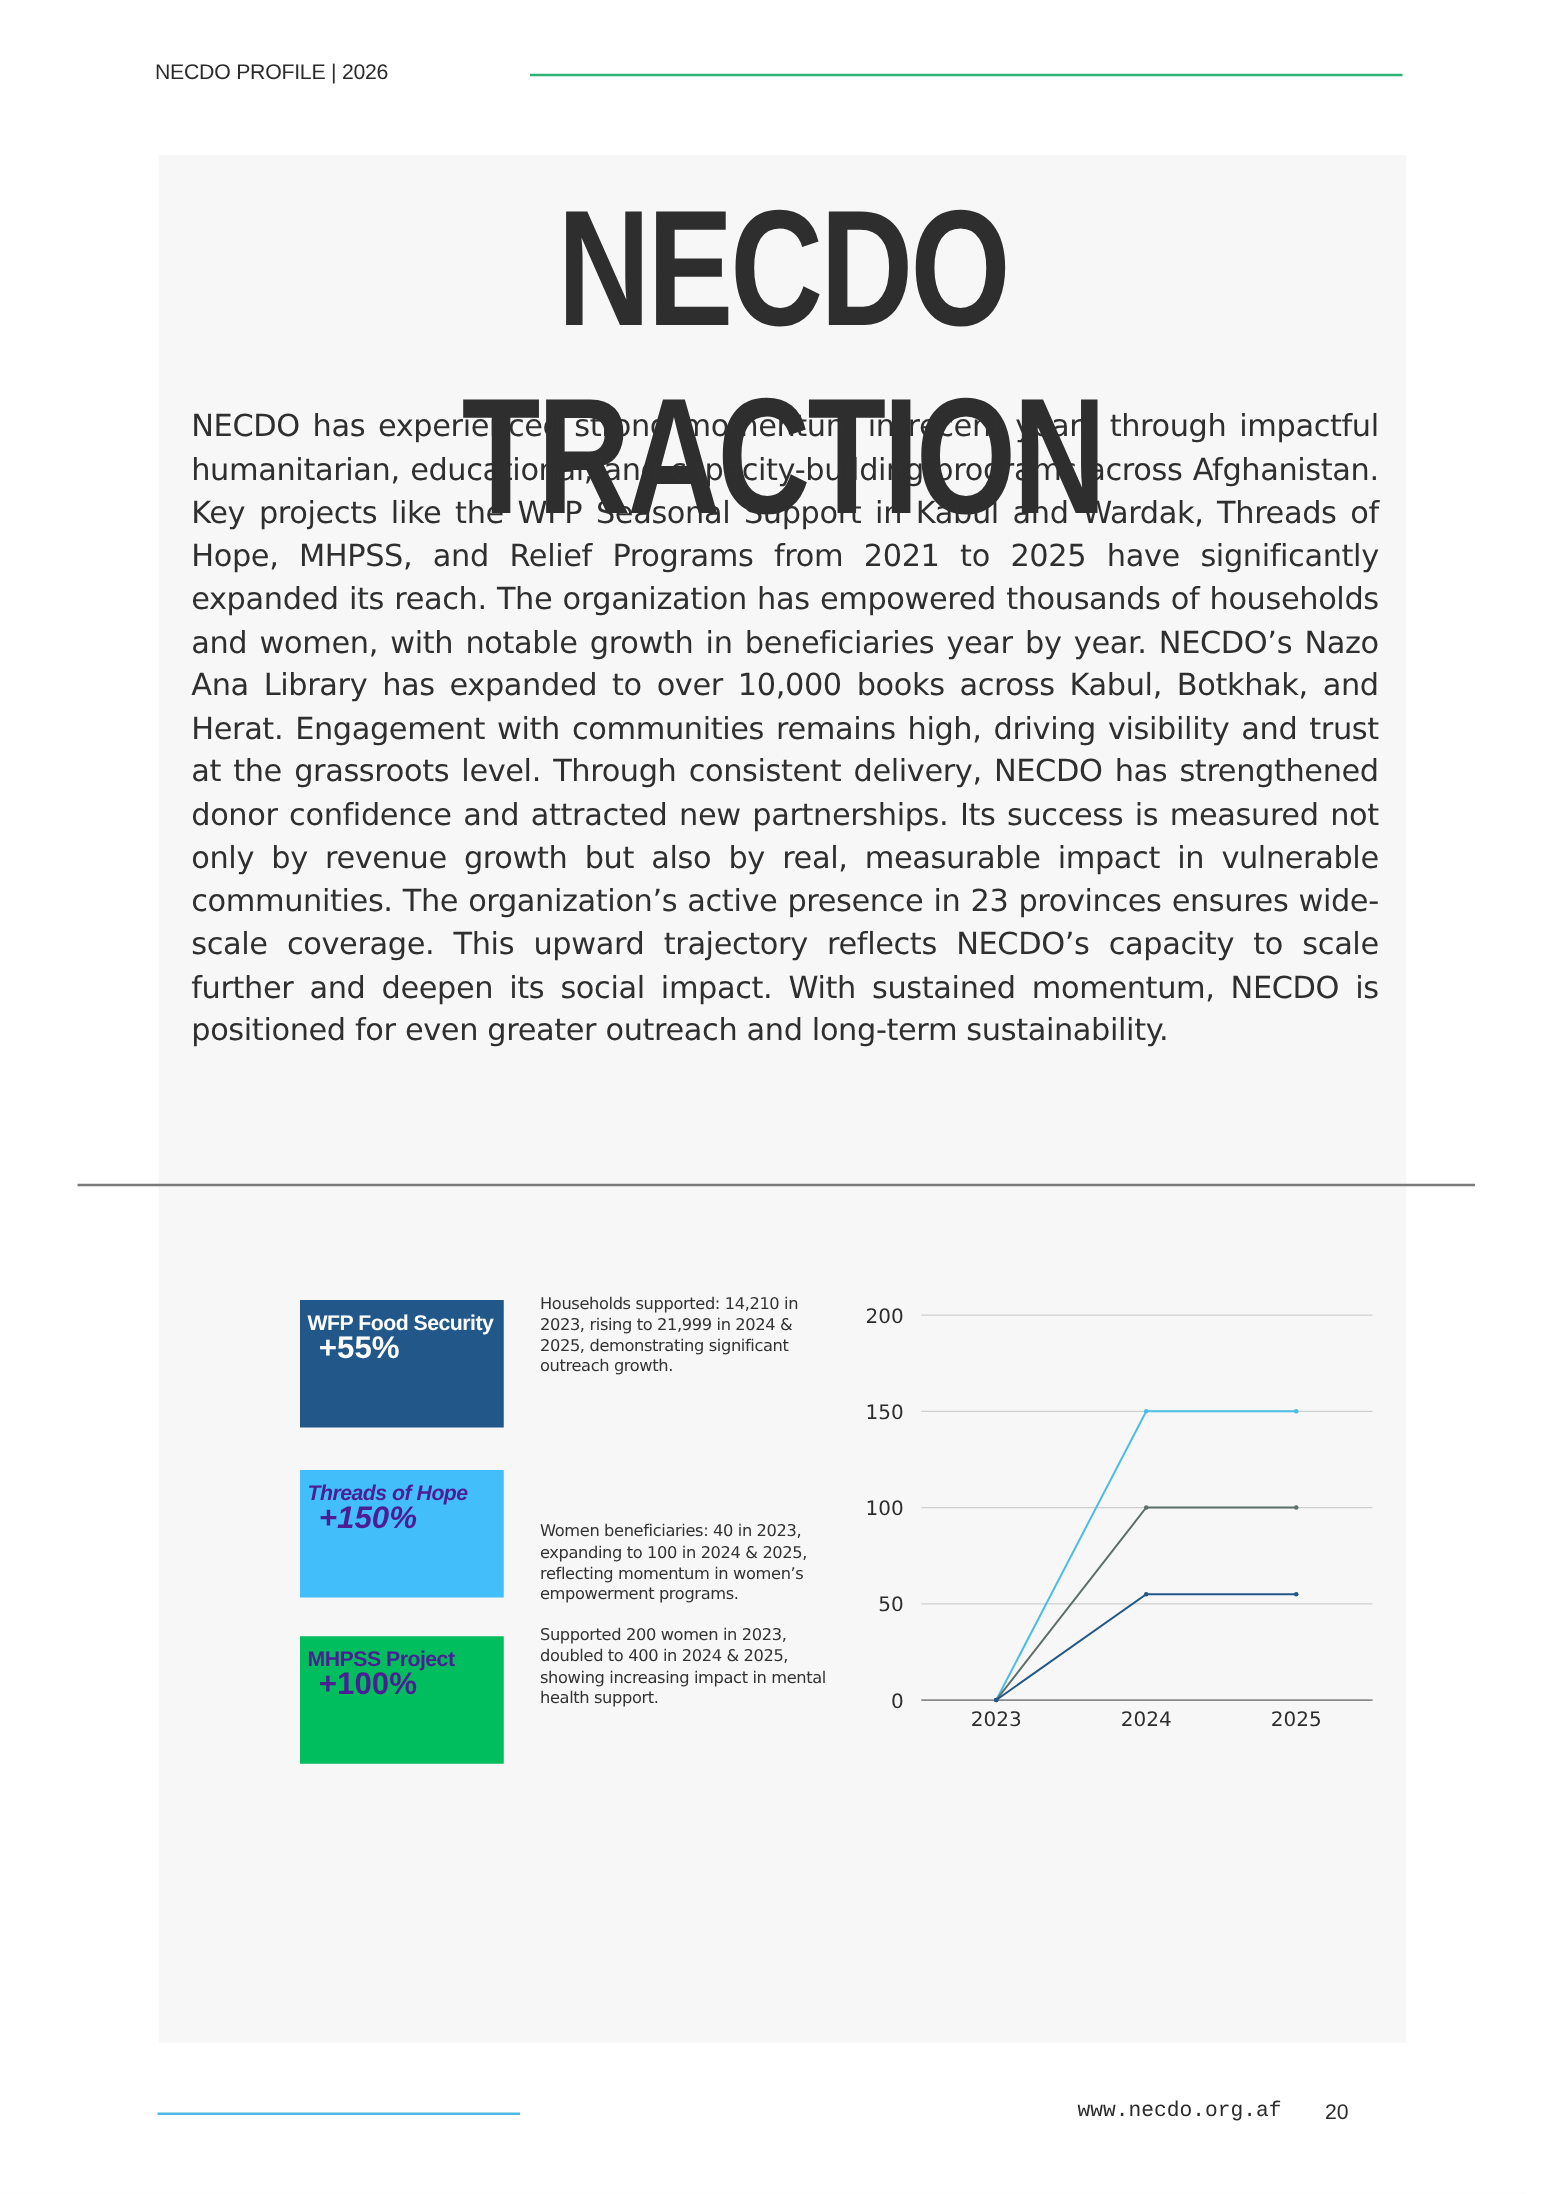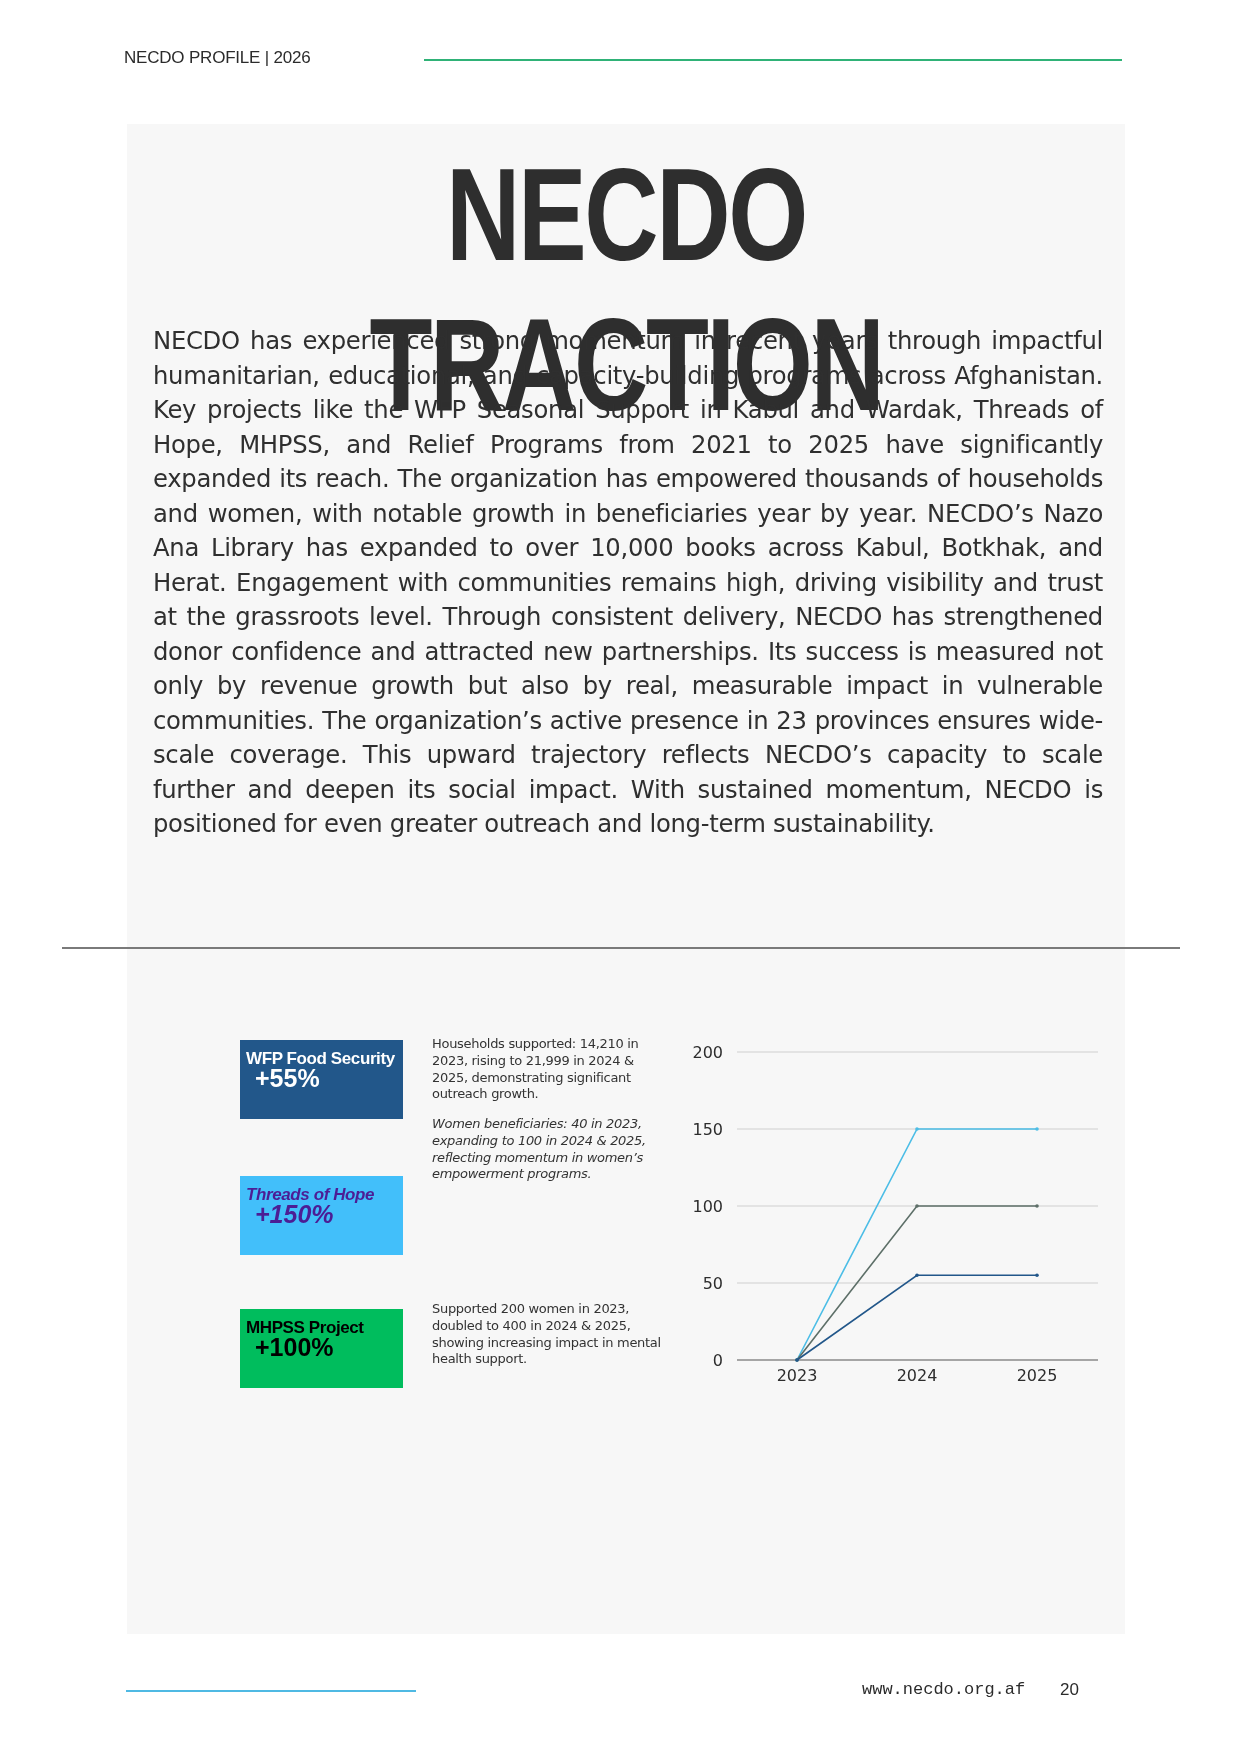--- a/index.html
+++ b/index.html
@@ -25,33 +25,33 @@
   }
   .body-text {
     position: absolute; left: 153px; top: 308px; width: 950px;
     font-family: "DejaVu Sans", sans-serif; font-size: 24.3px; line-height: 34.5px;
     text-align: justify; color: #2f2f2f; letter-spacing: -0.3px; margin-top: 16px;
   }
   .separator {
     position: absolute; left: 62px; top: 947px; width: 1118px; height: 2px; background: #7a7a7a;
   }
   .stat-box {
-    position: absolute; left: 240px; width: 163px; height: 79px; box-sizing: border-box;
+    position: absolute; left: 240px; width: 163px; height: 102px; box-sizing: border-box;
   }
   .stat-box .name {
     position: absolute; left: 6px; top: 9px; font-family: "Liberation Sans", sans-serif;
     font-weight: bold; font-size: 17px; white-space: nowrap; letter-spacing: -0.4px;
   }
   .stat-box .pct {
     position: absolute; left: 15px; top: 24px; font-family: "Liberation Sans", sans-serif;
     font-weight: bold; font-size: 25px;
   }
   .box-wfp { top: 1040px; background: #22578a; color: #ffffff; }
   .box-toh { top: 1176px; background: #42bffa; color: #4c1d95; font-style: italic; }
-  .box-mh  { top: 1309px; background: #00bd5d; color: #000000; }
+  .box-mh  { top: 1309px; background: #00bd5d; color: #4c1d95; }
   .desc {
     position: absolute; left: 432px; width: 240px; font-size: 13px; line-height: 16.8px;
     color: #333333; font-family: "DejaVu Sans", sans-serif; letter-spacing: -0.3px;
   }
   .chart { position: absolute; left: 680px; top: 1030px; width: 440px; height: 380px; }
   .chart text { font-family: "DejaVu Sans", sans-serif; font-size: 16px; fill: #2d2d2d; }
   .footer-rule {
     position: absolute; left: 126px; top: 1690px; width: 290px; height: 2px; background: #4fb9e3;
   }
   .footer-url {
@@ -80,21 +80,21 @@
 <div class="stat-box box-wfp">
   <span class="name">WFP Food Security</span>
   <span class="pct">+55%</span>
 </div>
 <div class="desc" style="top:1036px;">Households supported: 14,210 in 2023, rising to 21,999 in 2024 &amp; 2025, demonstrating significant outreach growth.</div>
 
 <div class="stat-box box-toh">
   <span class="name">Threads of Hope</span>
   <span class="pct">+150%</span>
 </div>
-<div class="desc" style="top:1116px;font-style:italic;">Women beneficiaries: 40 in 2023, expanding to 100 in 2024 &amp; 2025, reflecting momentum in women’s empowerment programs.</div>
+<div class="desc" style="top:1218px;">Women beneficiaries: 40 in 2023, expanding to 100 in 2024 &amp; 2025, reflecting momentum in women’s empowerment programs.</div>
 
 <div class="stat-box box-mh">
   <span class="name">MHPSS Project</span>
   <span class="pct">+100%</span>
 </div>
 <div class="desc" style="top:1301px;">Supported 200 women in 2023, doubled to 400 in 2024 &amp; 2025, showing increasing impact in mental health support.</div>
 
 <svg class="chart" viewBox="0 0 440 380" width="440" height="380">
   <g id="grid">
       <line x1="57" x2="418" y1="330" y2="330" stroke="#8a8a8a" stroke-width="1.4"></line>

